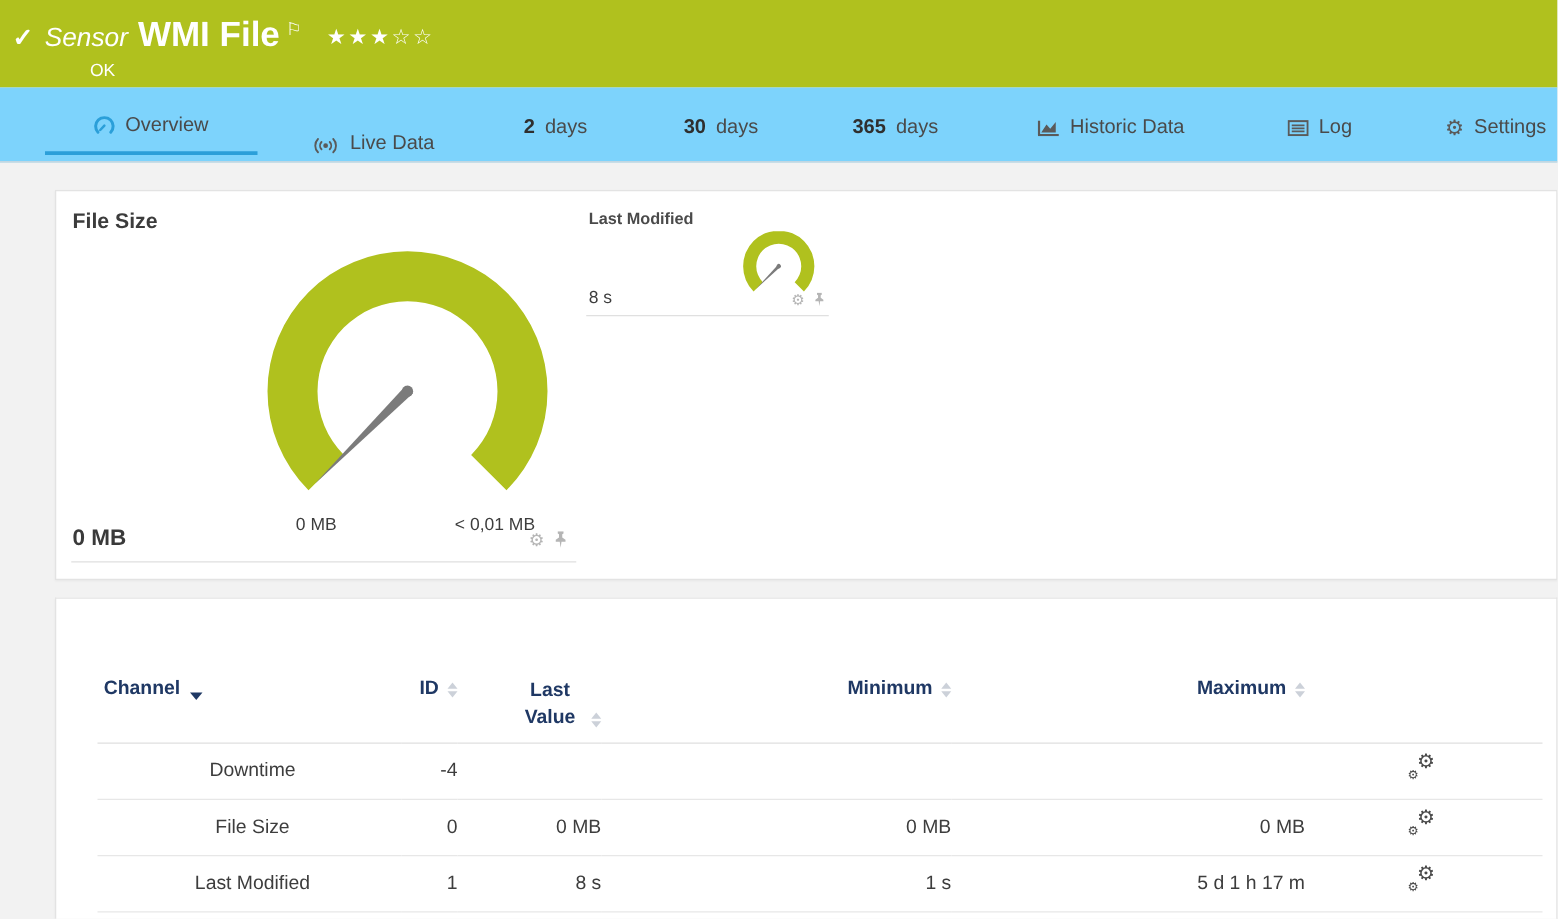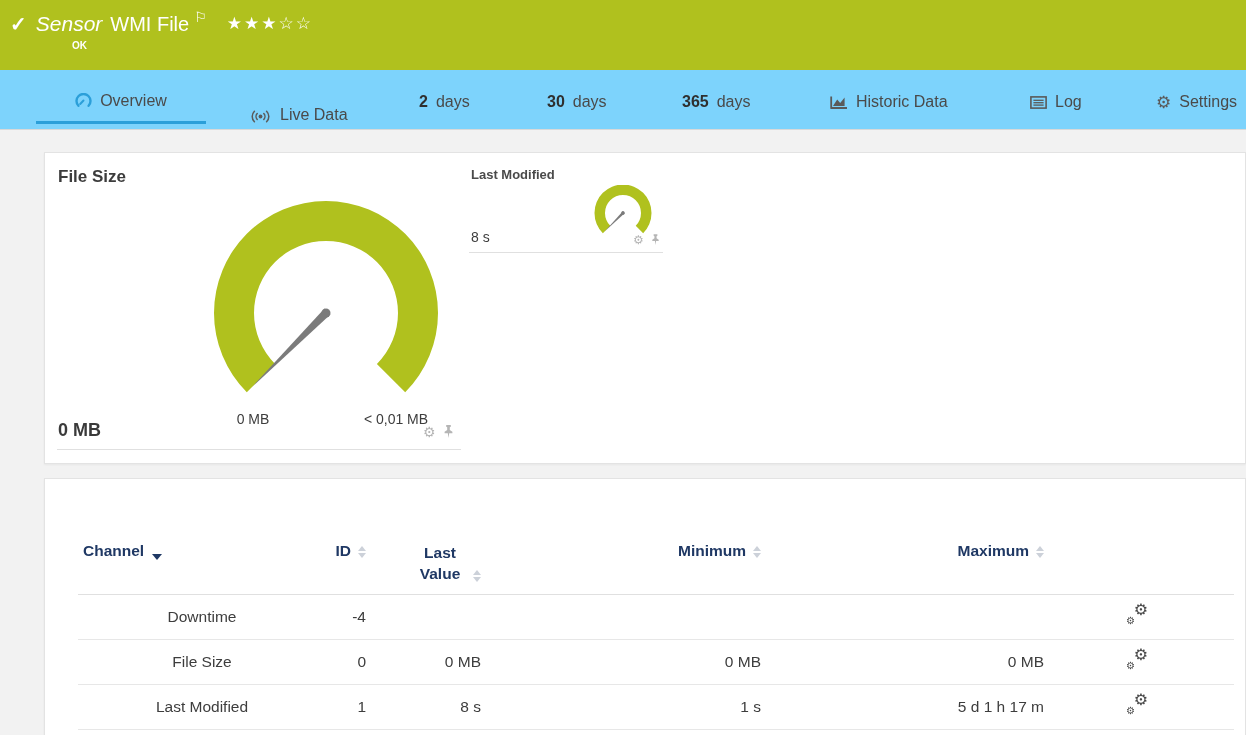--- a/index.html
+++ b/index.html
@@ -5,24 +5,24 @@
   * { margin:0; padding:0; box-sizing:border-box; }
   html,body { width:1246px; height:735px; overflow:hidden; }
   body { font-family:"Liberation Sans", sans-serif; background:#f2f2f2; color:#3d3d3d; }
   .app { position:relative; width:1246px; height:735px; background:#f2f2f2; }
 
   
   .topbar { position:absolute; left:0; top:0; width:1246px; height:70px; background:#b0c11e; color:#fff; }
   .title-row { display:flex; align-items:baseline; padding:12px 0 0 10px; }
   .check { font-size:20px; font-weight:bold; margin-right:9px; line-height:1; }
   .sensor-kind { font-style:italic; font-size:21px; margin-right:8px; }
-  .sensor-name { font-weight:normal; font-size:20px; }
+  .sensor-name { font-weight:bold; font-size:28px; }
   .flag { font-size:14px; margin-left:5px; position:relative; top:-9px; cursor:pointer; }
   .stars { margin-left:20px; font-size:17px; letter-spacing:2px; position:relative; top:-2px; cursor:pointer; white-space:nowrap; }
-  .status-line { margin:4px 0 0 72px; font-size:10px; font-weight:bold; }
+  .status-line { margin:4px 0 0 72px; font-size:14px; font-weight:normal; }
 
   
   .tabbar { position:absolute; left:0; top:70px; width:1246px; height:60px; background:#7dd3fc; border-bottom:1px solid #d9d9d9; }
   .tab { position:absolute; top:10px; height:44px; display:flex; align-items:center; gap:8px; font-size:16px; color:#4a4a4a; cursor:pointer; padding:0 4px; }
   .tab.active { border-bottom:3px solid #2b9fd9; }
   .tab .num { font-weight:bold; color:#2f2f2f; }
   .tab svg { display:block; }
   .t-overview { left:36px; width:170px; justify-content:center; }
   .t-live     { left:245px;align-items:flex-end; }
   .t-2d       { left:415px; }

